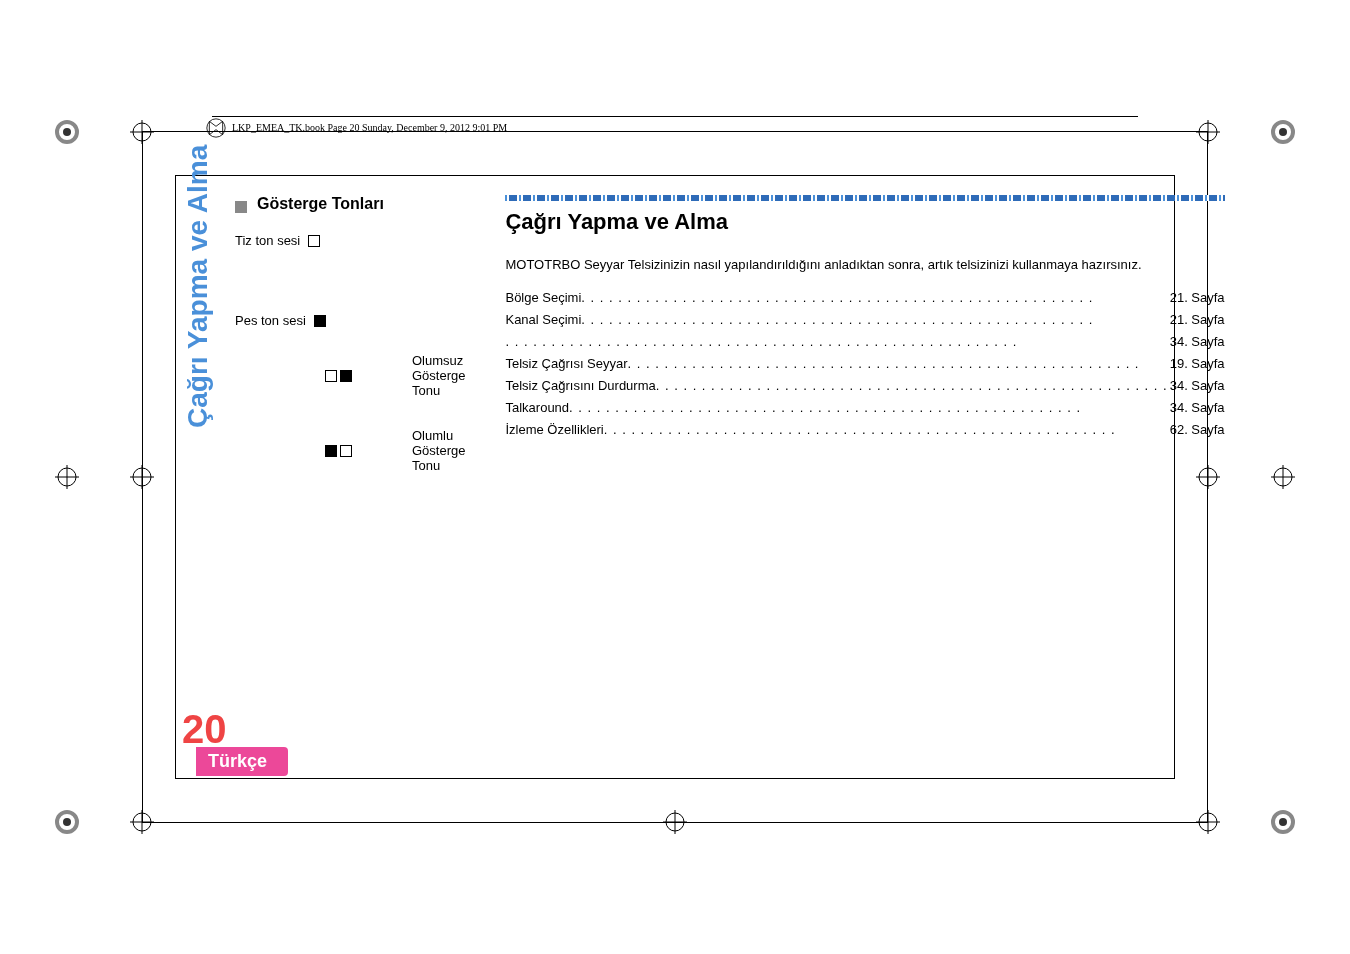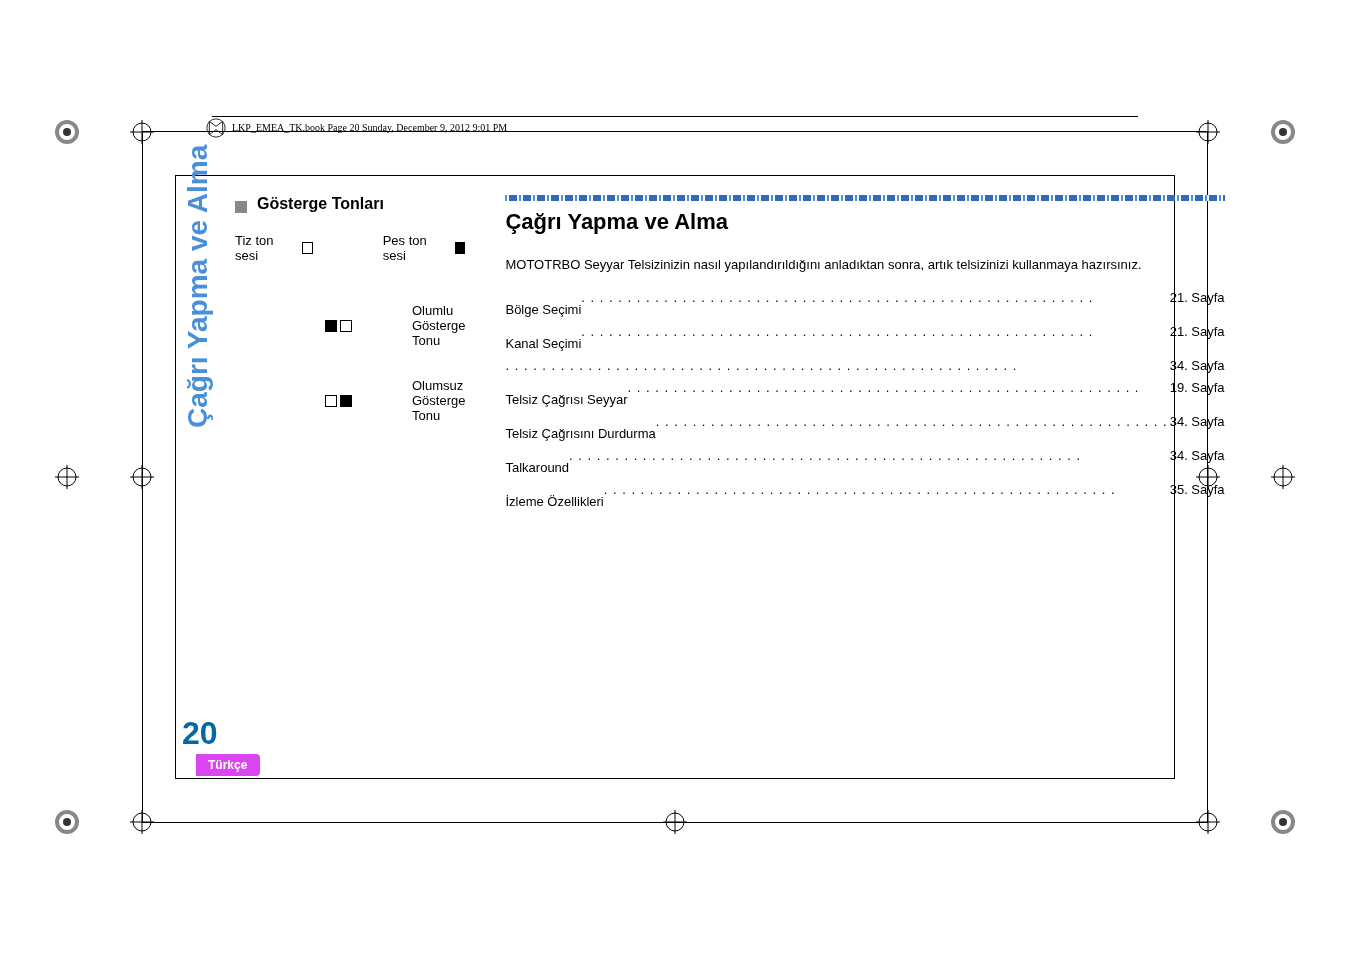--- a/index.html
+++ b/index.html
@@ -165,22 +165,23 @@
       align-items: center;
     }
     
     .tone-label {
       font-size: 13px;
     }
     
     .legend-row {
       display: flex;
       font-size: 13px;
-      gap: 70px;
+      gap: 40px;
       padding-left: 0;
+      flex-direction: column;
     }
     
     
     .side-tab {
       position: absolute;
       left: 182px;
       top: 428px;
       transform: rotate(-90deg);
       transform-origin: left top;
     }
@@ -189,34 +190,34 @@
       font-size: 28px;
       font-weight: bold;
       color: #4a90d9;
       white-space: nowrap;
     }
     
     .page-num {
       position: absolute;
       left: 182px;
       bottom: 202px;
-      font-size: 32px;
+      font-size: 40px;
       font-weight: bold;
-      color: #0369a1;
+      color: #ef4444;
     }
     
     .lang-tab {
       position: absolute;
       left: 196px;
       bottom: 178px;
-      background: #d946ef;
+      background: #ec4899;
       color: #fff;
-      font-size: 12px;
+      font-size: 18px;
       font-weight: bold;
-      padding: 4px 13px 4px 12px;
+      padding: 4px 21px 4px 12px;
       border-radius: 0 4px 4px 0;
     }
     
     
     .dashed-line {
       height: 6px;
       margin-bottom: 8px;
       background: repeating-linear-gradient(
         to right,
         #4a90d9 0, #4a90d9 2px,
@@ -241,21 +242,20 @@
     
     .toc-row {
       display: flex;
       font-size: 13px;
       line-height: 1.7;
       white-space: nowrap;
     }
     
     .toc-label {
       flex-shrink: 0;
-      margin-top: 12px;
     }
     
     .toc-dots {
       flex: 1;
       overflow: hidden;
       position: relative;
     }
     
     .toc-dots::after {
       content: " . . . . . . . . . . . . . . . . . . . . . . . . . . . . . . . . . . . . . . . . . . . . . . . . . . . . . . . .";
@@ -388,35 +388,35 @@
       <div class="tone-row">
         <span>Tiz ton sesi</span>
         <div class="tone-sq-empty"></div>
       </div>
       <div class="tone-row">
         <span>Pes ton sesi</span>
         <div class="tone-sq-filled"></div>
       </div>
     </div>
 
+    <div class="tone-pair-row">
+      <div class="tone-pattern">
+        <div class="tone-sq-empty"></div>
+        <div class="tone-sq-filled"></div>
+      </div>
+      <span class="tone-label">Olumsuz Gösterge Tonu</span>
+    </div>
+
     <div class="tone-pair-row" style="margin-top:15px;">
       <div class="tone-pattern">
         <div class="tone-sq-filled"></div>
         <div class="tone-sq-empty"></div>
       </div>
       <span class="tone-label">Olumlu Gösterge Tonu</span>
     </div>
-
-    <div class="tone-pair-row">
-      <div class="tone-pattern">
-        <div class="tone-sq-empty"></div>
-        <div class="tone-sq-filled"></div>
-      </div>
-      <span class="tone-label">Olumsuz Gösterge Tonu</span>
-    </div>
   </div>
 
   <div class="col-right">
     <div class="dashed-line"></div>
     <h1 class="main-heading">Çağrı Yapma ve Alma</h1>
     <p class="para">MOTOTRBO Seyyar Telsizinizin nasıl yapılandırıldığını anladıktan sonra, artık telsizinizi kullanmaya hazırsınız.</p>
 
     <div class="toc-row">
       <span class="toc-label">Bölge Seçimi</span>
       <span class="toc-dots"></span>
@@ -442,16 +442,16 @@
       <span class="toc-page">34. Sayfa</span>
     </div>
     <div class="toc-row">
       <span class="toc-label">Talkaround</span>
       <span class="toc-dots"></span>
       <span class="toc-page">34. Sayfa</span>
     </div>
     <div class="toc-row">
       <span class="toc-label">İzleme Özellikleri</span>
       <span class="toc-dots"></span>
-      <span class="toc-page">35. Sayfa</span>
+      <span class="toc-page">62. Sayfa</span>
     </div>
   </div>
 </div>
 
 </body></html>

